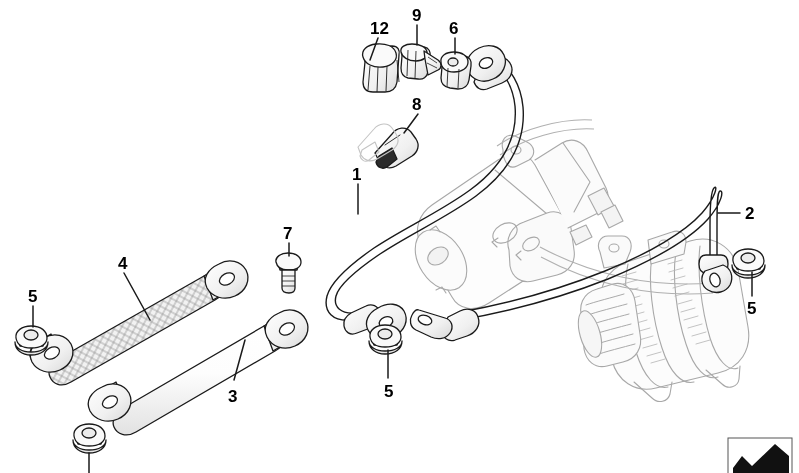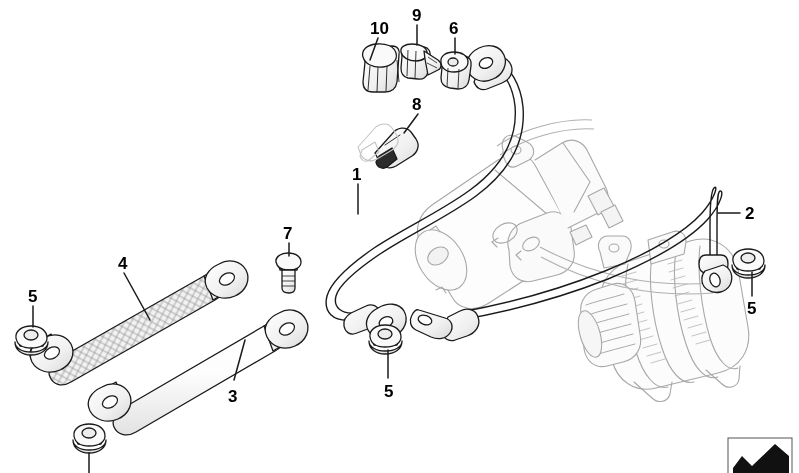--- a/index.html
+++ b/index.html
@@ -315,21 +315,21 @@
     <line x1="89" y1="453" x2="89" y2="473"></line>
   </g>
 
   <g>
     <rect x="728" y="438" width="64" height="40" fill="#ffffff" stroke="#555" stroke-width="1"></rect>
     <path d="M733 468 L742 456 L752 466 L775 444 L789 456 L789 478
              L733 478 Z" fill="#111111"></path>
   </g>
 </svg>
 
-<div class="callout" style="left:370px;top:20px;">10</div>
+<div class="callout" style="left:370px;top:20px;">12</div>
 <div class="callout" style="left:412px;top:7px;">9</div>
 <div class="callout" style="left:449px;top:20px;">6</div>
 <div class="callout" style="left:412px;top:96px;">8</div>
 <div class="callout" style="left:352px;top:166px;">1</div>
 <div class="callout" style="left:745px;top:205px;">2</div>
 <div class="callout" style="left:283px;top:225px;">7</div>
 <div class="callout" style="left:118px;top:255px;">4</div>
 <div class="callout" style="left:228px;top:388px;">3</div>
 <div class="callout" style="left:28px;top:288px;">5</div>
 <div class="callout" style="left:384px;top:383px;">5</div>

